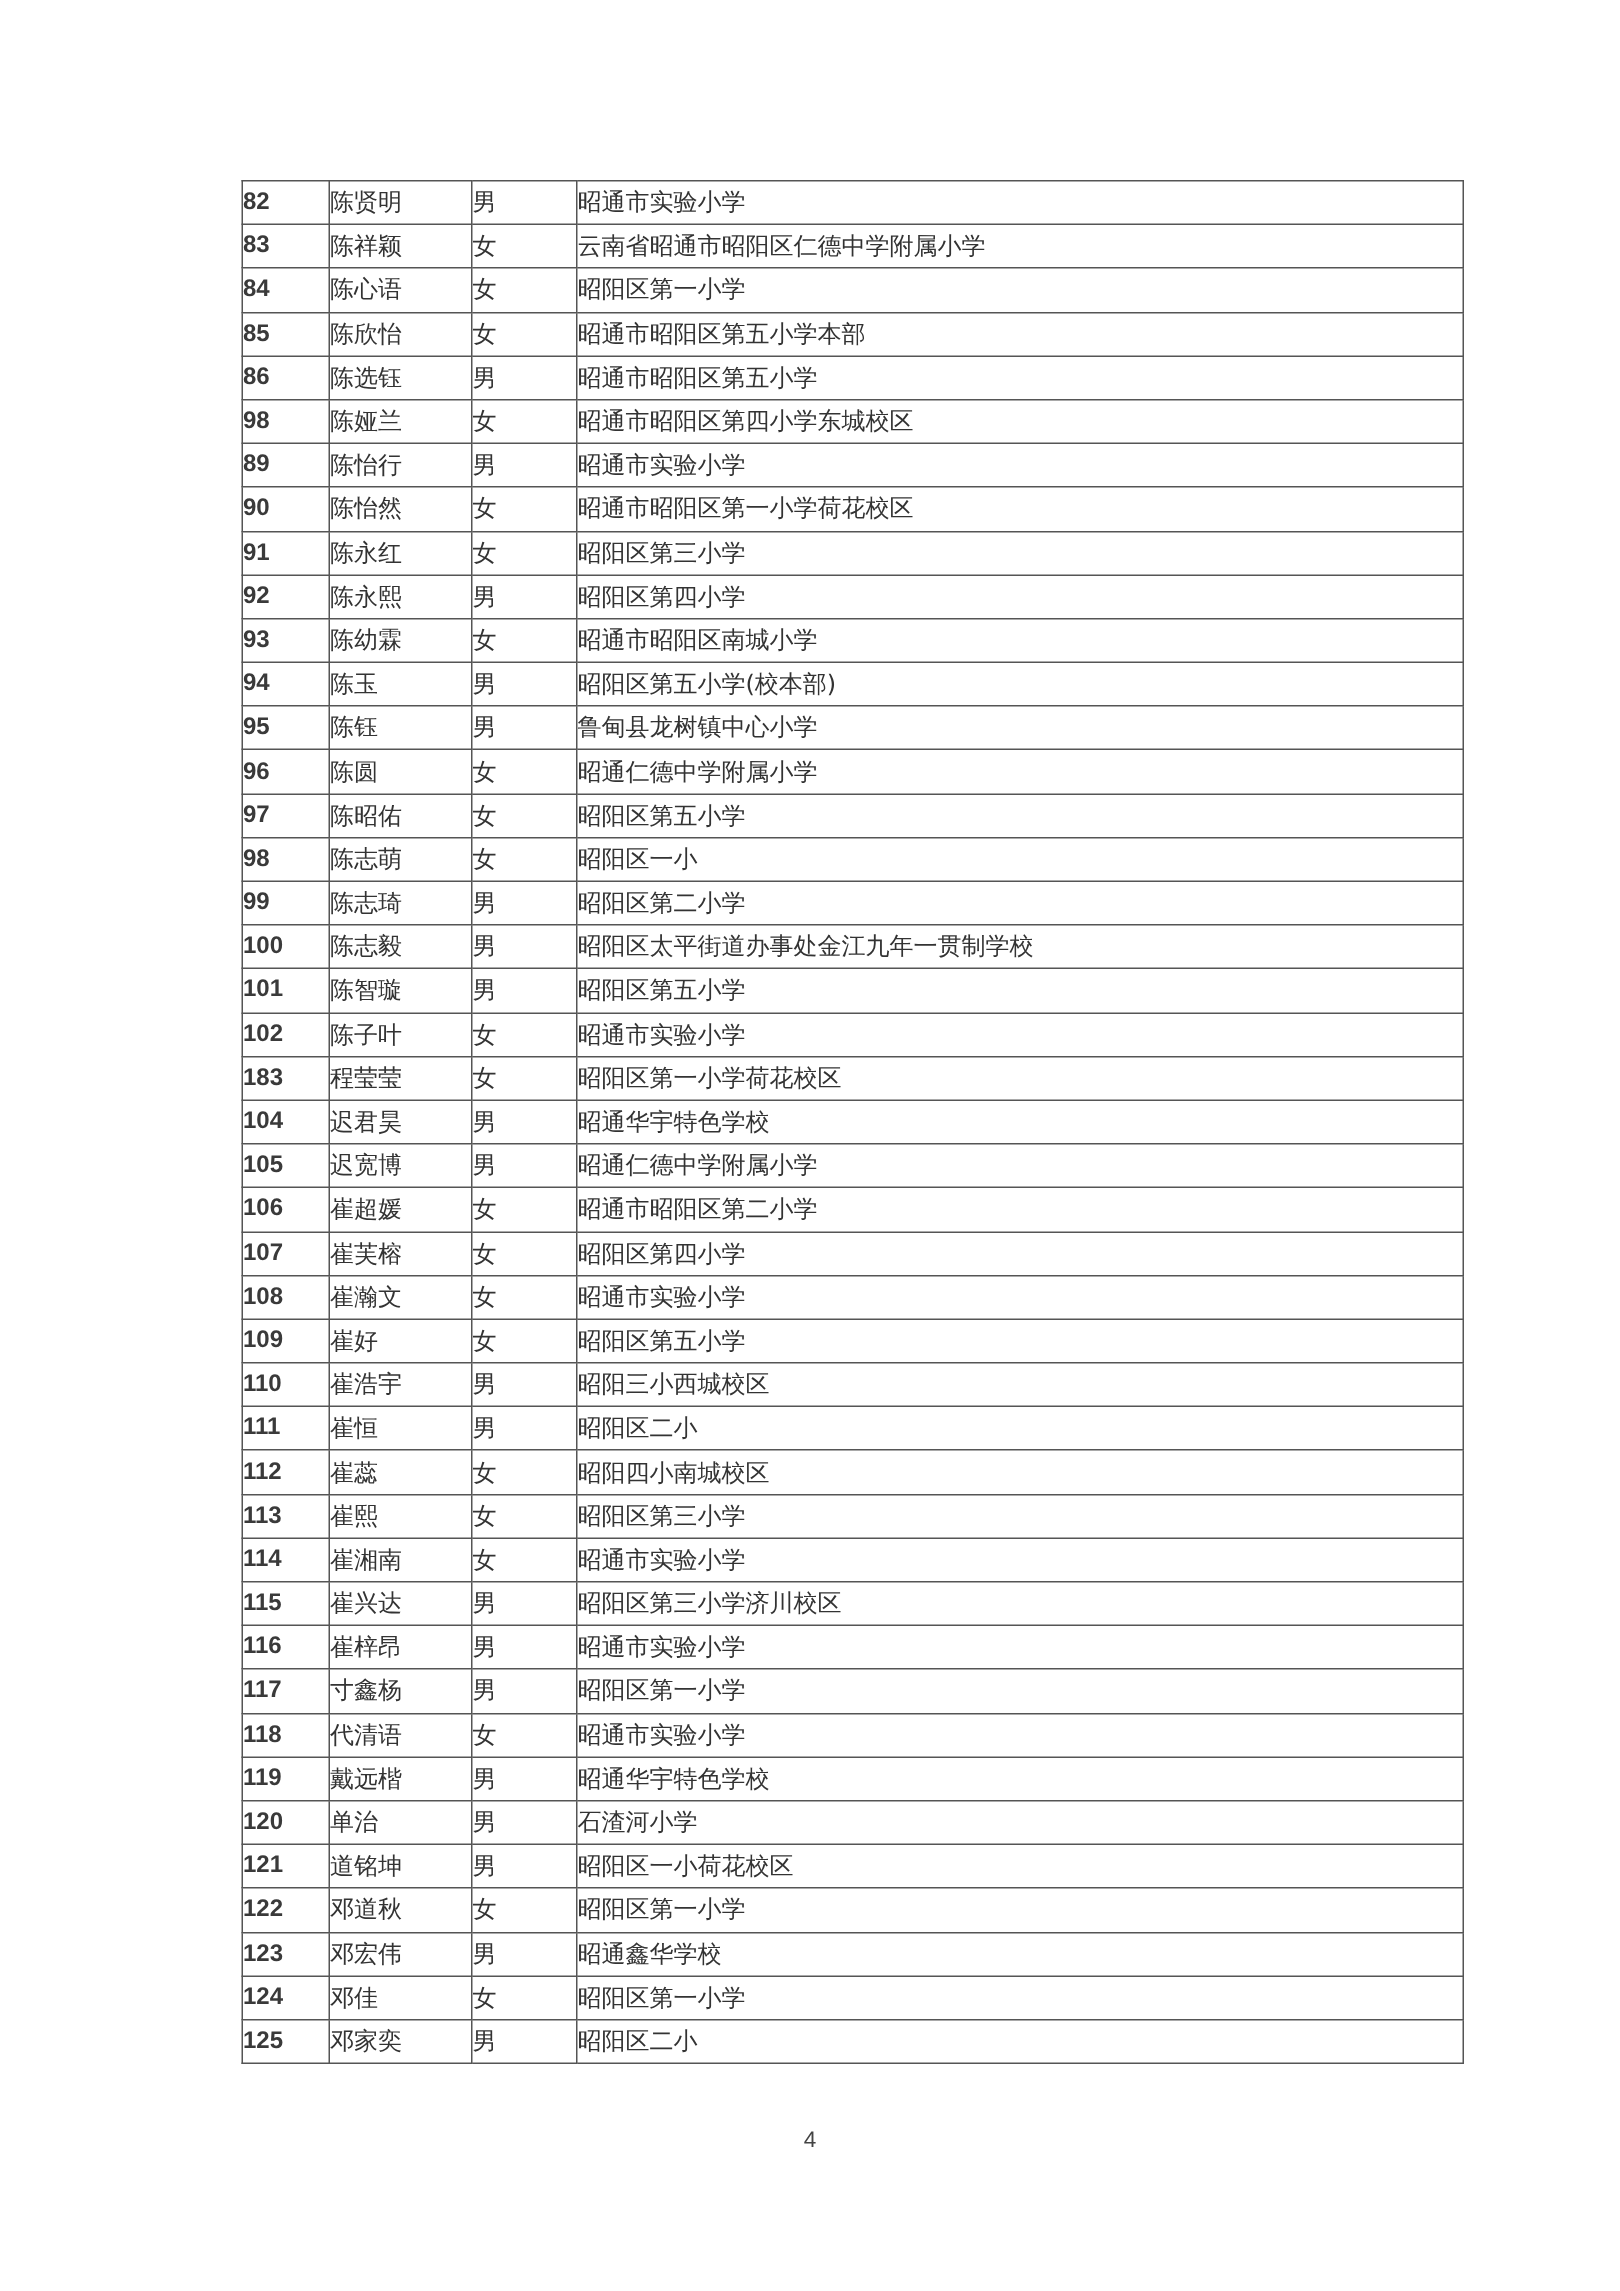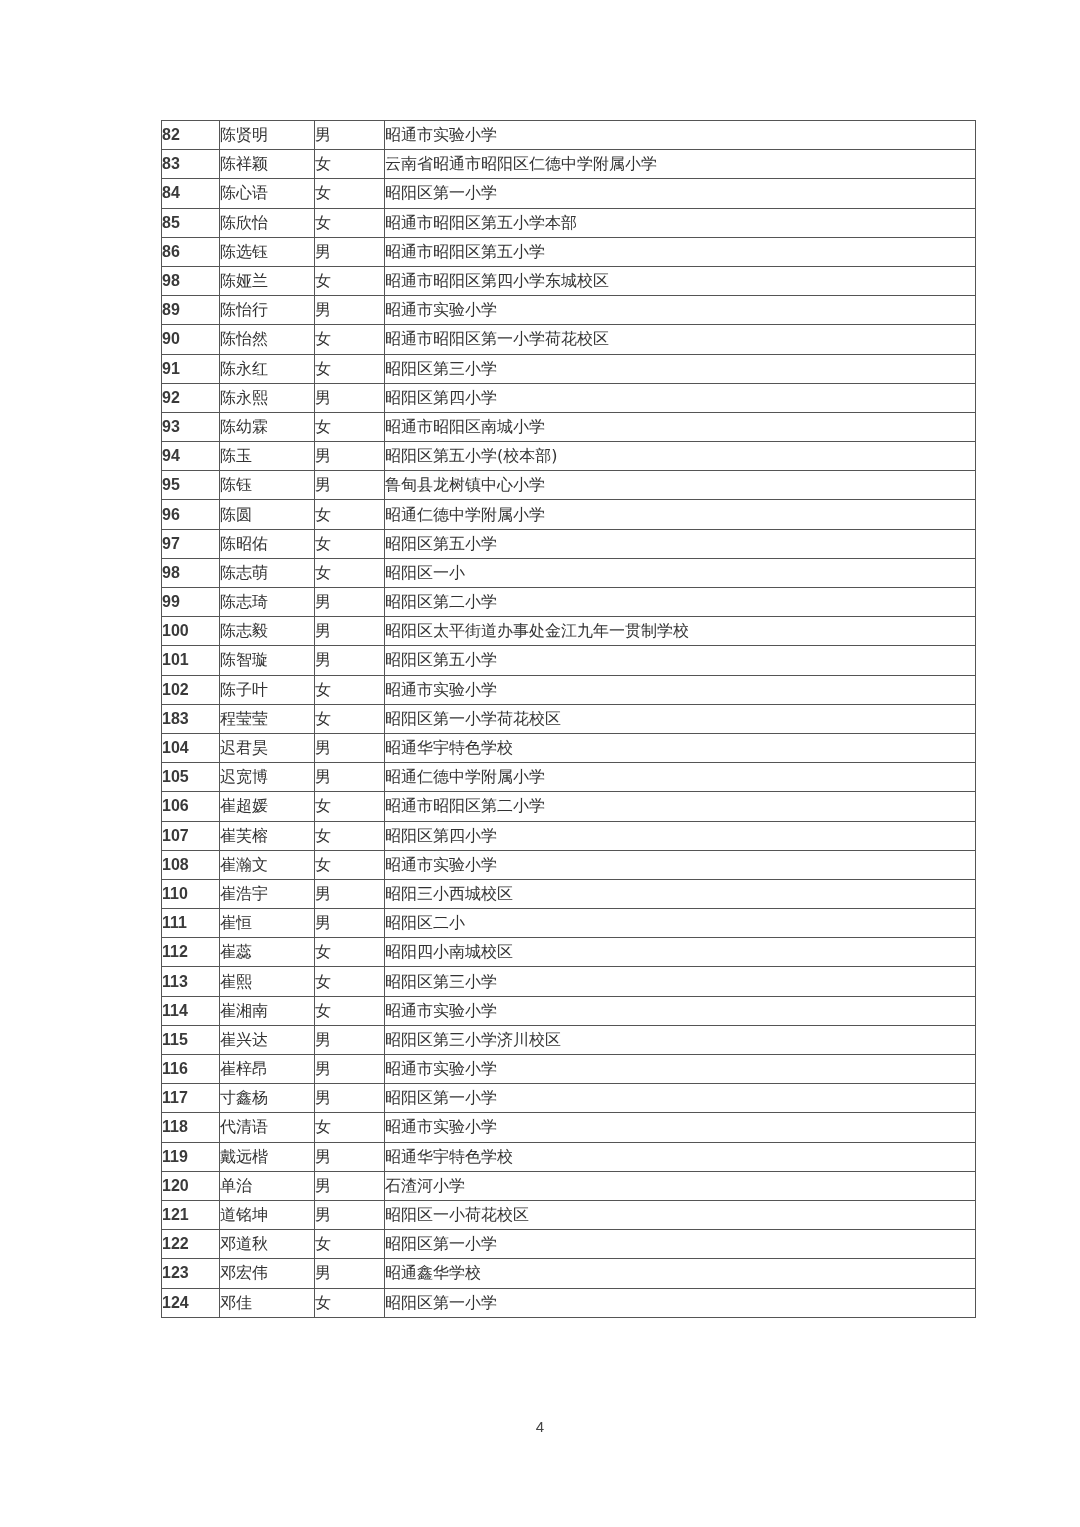--- a/index.html
+++ b/index.html
@@ -179,20 +179,26 @@
     <td class="c-gender">女</td>
     <td class="c-school">昭阳区第四小学</td>
   </tr>
         <tr>
     <td class="c-no">108</td>
     <td class="c-name">崔瀚文</td>
     <td class="c-gender">女</td>
     <td class="c-school">昭通市实验小学</td>
   </tr>
         <tr>
+    <td class="c-no">109</td>
+    <td class="c-name">崔好</td>
+    <td class="c-gender">女</td>
+    <td class="c-school">昭阳区第五小学</td>
+  </tr>
+        <tr>
     <td class="c-no">110</td>
     <td class="c-name">崔浩宇</td>
     <td class="c-gender">男</td>
     <td class="c-school">昭阳三小西城校区</td>
   </tr>
         <tr>
     <td class="c-no">111</td>
     <td class="c-name">崔恒</td>
     <td class="c-gender">男</td>
     <td class="c-school">昭阳区二小</td>
@@ -267,17 +273,23 @@
     <td class="c-no">123</td>
     <td class="c-name">邓宏伟</td>
     <td class="c-gender">男</td>
     <td class="c-school">昭通鑫华学校</td>
   </tr>
         <tr>
     <td class="c-no">124</td>
     <td class="c-name">邓佳</td>
     <td class="c-gender">女</td>
     <td class="c-school">昭阳区第一小学</td>
+  </tr>
+        <tr>
+    <td class="c-no">125</td>
+    <td class="c-name">邓家奕</td>
+    <td class="c-gender">男</td>
+    <td class="c-school">昭阳区二小</td>
   </tr>
       </tbody>
   </table>
   <div class="page-number">4</div>
 </div>
 
 </body></html>

